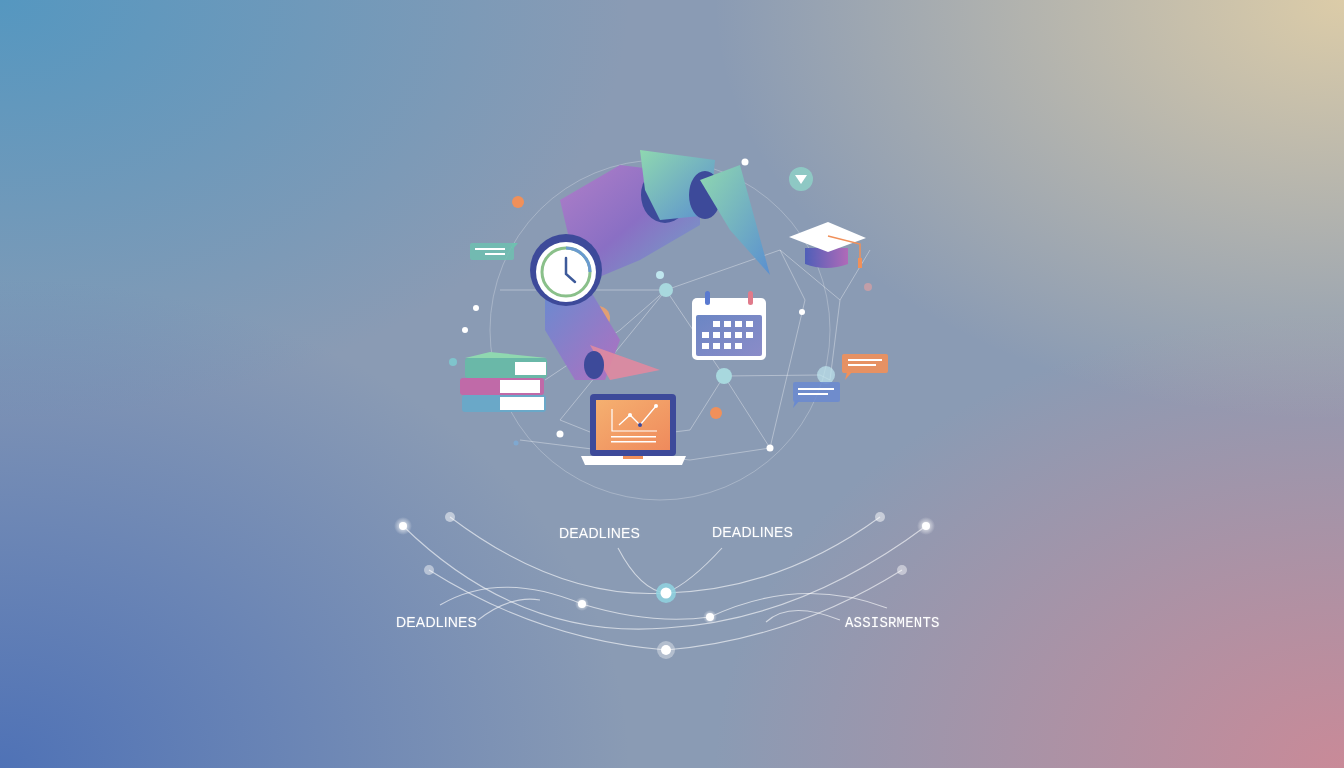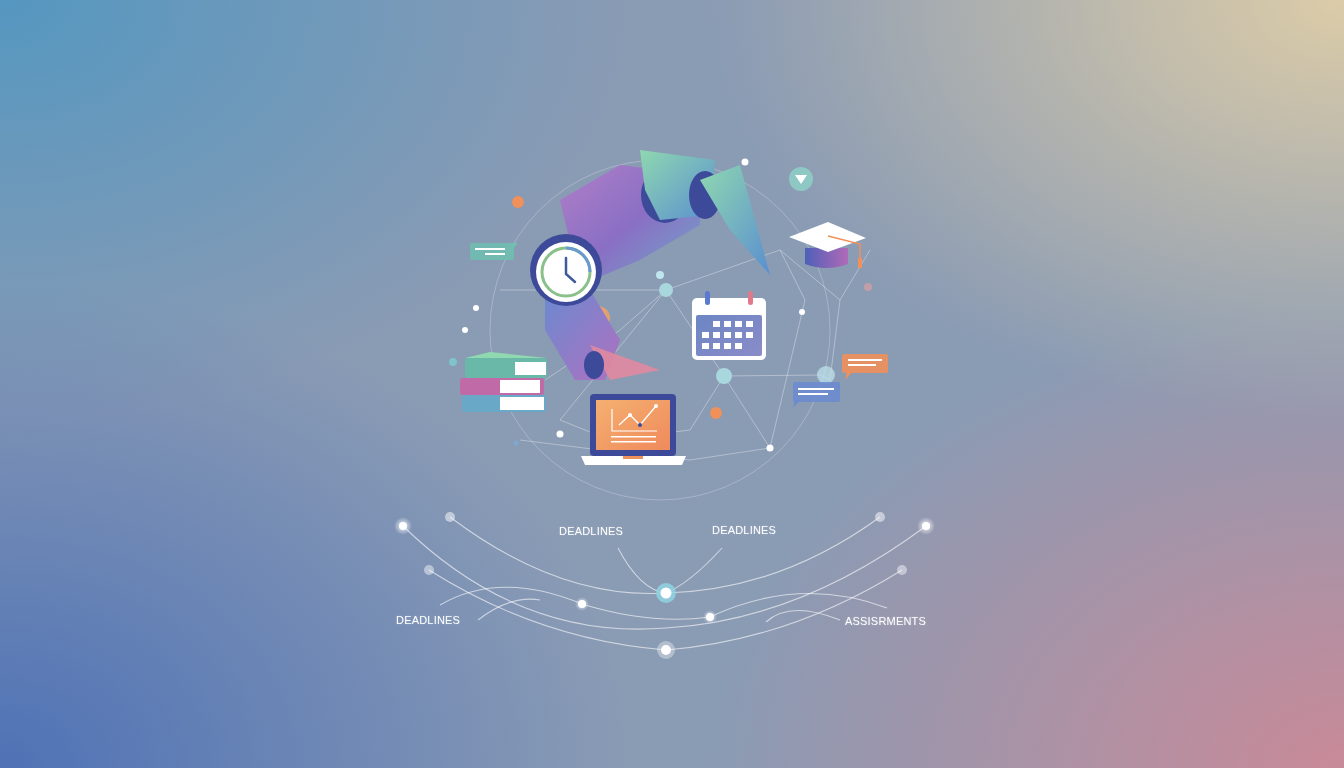--- a/index.html
+++ b/index.html
@@ -8,21 +8,21 @@
     font-family: "Liberation Sans", sans-serif;
     background:
       radial-gradient(ellipse 900px 600px at 100% 0%, #dccca8 0%, rgba(220,204,168,0) 70%),
       radial-gradient(ellipse 900px 650px at 100% 100%, #c98a98 0%, rgba(201,138,152,0) 70%),
       radial-gradient(ellipse 900px 700px at 0% 100%, #4f72b6 0%, rgba(79,114,182,0) 70%),
       radial-gradient(ellipse 900px 600px at 0% 0%, #5597c0 0%, rgba(85,151,192,0) 70%),
       #8a9bb4;
   }
   #scene { position: absolute; left: 0; top: 0; }
   .label {
-    position: absolute; color: #ffffff; font-size: 11px; letter-spacing: 0.2px;
+    position: absolute; color: #ffffff; font-size: 14px; letter-spacing: 0.2px;
     white-space: nowrap; text-shadow: 0 0 2px rgba(255,255,255,0.3);
   }
 </style>
 </head>
 <body>
 
 <svg id="scene" width="1344" height="768" viewBox="0 0 1344 768" xmlns="http://www.w3.org/2000/svg">
   <defs>
     <linearGradient id="armGrad" x1="0" y1="0" x2="1" y2="1">
       <stop offset="0" stop-color="#b07fc8"></stop>
@@ -211,13 +211,13 @@
     <circle cx="710" cy="617" r="7" fill="url(#glow)"></circle>
       <circle cx="710" cy="617" r="4" fill="#ffffff"></circle>
     <circle cx="666" cy="650" r="9" fill="#ffffff" opacity="0.35"></circle>
       <circle cx="666" cy="650" r="5" fill="#ffffff"></circle>
   </g>
 </svg>
 
 <div class="label" style="left:559px; top:525px;">DEADLINES</div>
 <div class="label" style="left:712px; top:524px;">DEADLINES</div>
 <div class="label" style="left:396px; top:614px;">DEADLINES</div>
-<div class="label" style="left:845px; top:615px;">ASSISRMENTS</div>
+<div class="label" style="left:845px; top:615px;font-family:Liberation Mono, monospace;">ASSISRMENTS</div>
 
 </body></html>

